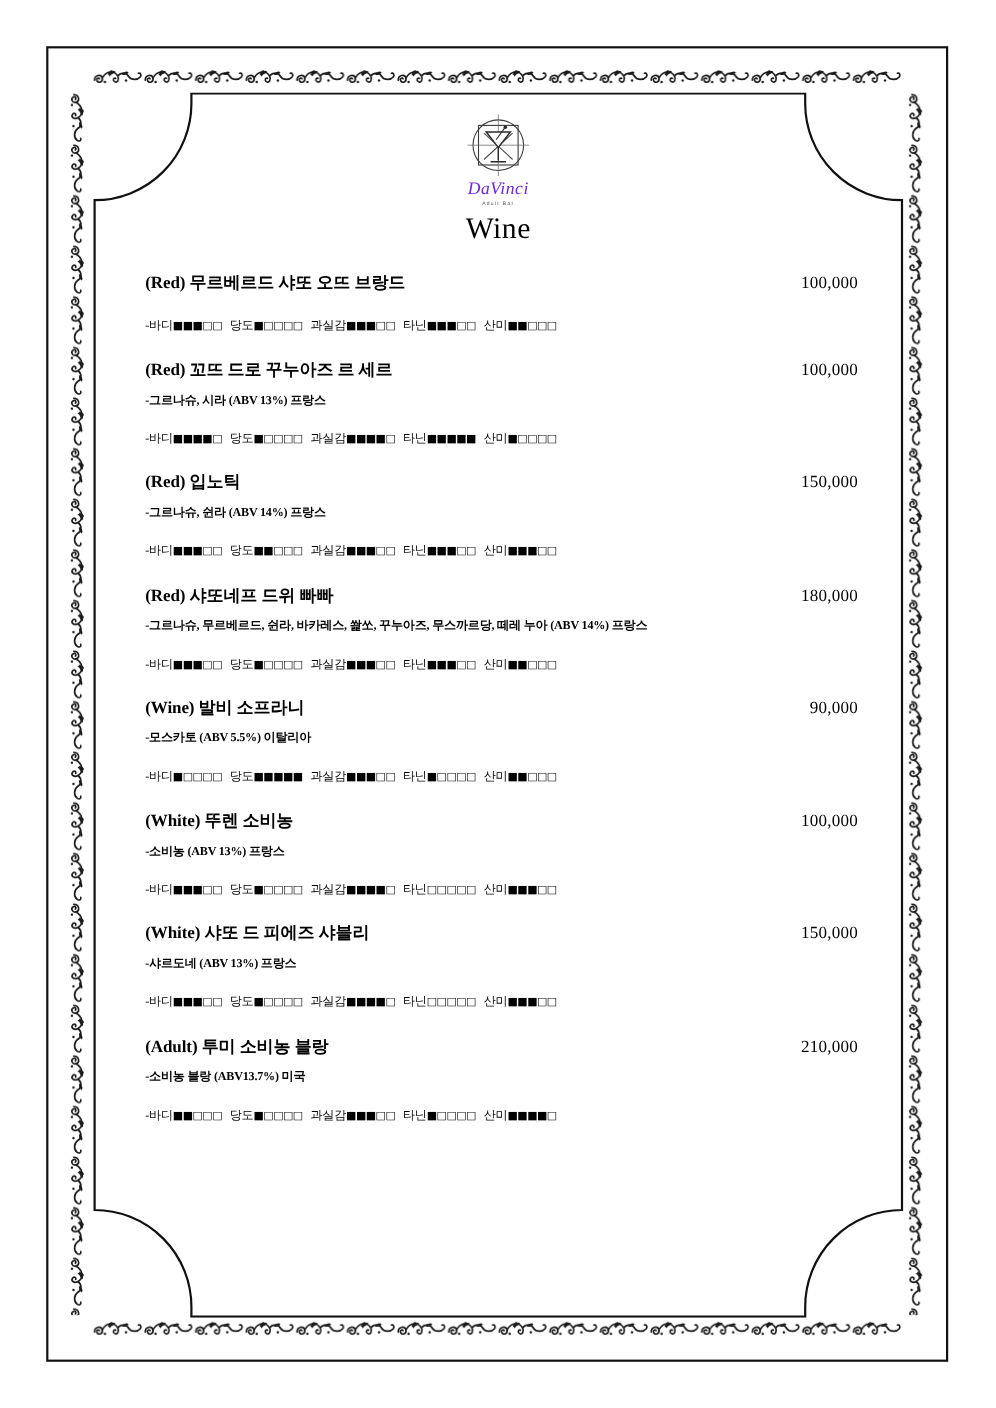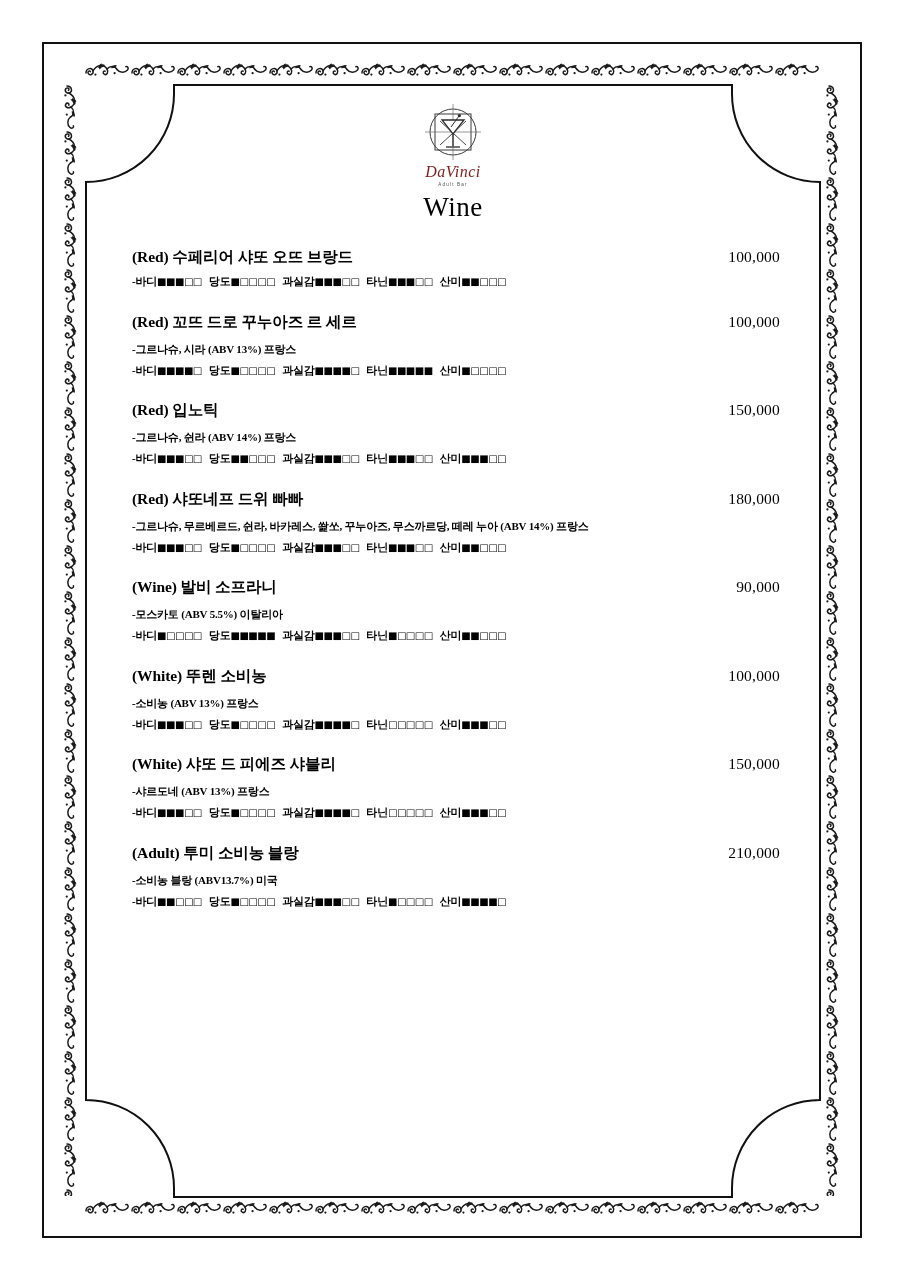--- a/index.html
+++ b/index.html
@@ -21,40 +21,40 @@
   .inner-frame{position:absolute;left:84px;top:84px;width:738px;height:1114px;}
   .inner-frame svg{display:block;}
 
   
   .content{position:absolute;left:84px;top:84px;width:738px;height:1114px;}
 
   .brand{position:absolute;left:0;right:0;top:17px;text-align:center;}
   .brand svg{display:block;margin:0 auto;}
   .brand-name{font-family:"Liberation Serif","DejaVu Serif",serif;
               font-style:italic;font-size:16px;letter-spacing:.5px;
-              margin-top:1px;line-height:1;color:#7f1d1d;}
+              margin-top:1px;line-height:1;color:#6d28d9;}
   .brand-sub{font-size:4.5px;letter-spacing:1.2px;margin-top:2px;
              color:#4a4a4a;font-family:"Liberation Sans",sans-serif;}
 
   .menu-title{position:absolute;left:0;right:0;top:108px;text-align:center;
               font-size:27px;font-weight:400;letter-spacing:.5px;}
 
   .list{position:absolute;left:48px;right:42px;top:163px;}
 
   .entry{margin-bottom:22.5px;}
   .entry:last-child{margin-bottom:0;}
 
   .row-main{display:flex;align-items:baseline;justify-content:space-between;}
   .name{font-size:15.5px;font-weight:700;letter-spacing:-.1px;white-space:nowrap;}
   .price{font-size:15.5px;font-weight:400;letter-spacing:.2px;white-space:nowrap;
          padding-left:14px;}
 
   .desc{font-size:11px;font-weight:700;margin-top:9px;letter-spacing:-.2px;}
 
-  .ratings{font-size:11px;font-weight:700;margin-top:6px;letter-spacing:-.2px;
+  .ratings{font-size:11px;font-weight:400;margin-top:20px;letter-spacing:-.2px;
            white-space:nowrap;}
   .rgroup{margin-right:7px;}
   .rgroup:last-child{margin-right:0;}
   .boxes{letter-spacing:-.5px;font-family:"DejaVu Sans",sans-serif;font-size:10px;}
 </style>
 </head>
 <body>
 
 <div class="outer-frame"></div>
 
@@ -140,21 +140,21 @@
     </svg>
     <div class="brand-name">DaVinci</div>
     <div class="brand-sub">Adult Bar</div>
   </div>
 
   <div class="menu-title">Wine</div>
 
   <div class="list" id="wine-list">
       <div class="entry">
         <div class="row-main">
-          <div class="name">(Red) 수페리어 샤또 오뜨 브랑드</div>
+          <div class="name">(Red) 무르베르드 샤또 오뜨 브랑드</div>
           <div class="price">100,000</div>
         </div>
         <div class="ratings"><span class="rgroup"><span>-바디</span><span class="boxes">■■■□□</span></span><span class="rgroup"><span>당도</span><span class="boxes">■□□□□</span></span><span class="rgroup"><span>과실감</span><span class="boxes">■■■□□</span></span><span class="rgroup"><span>타닌</span><span class="boxes">■■■□□</span></span><span class="rgroup"><span>산미</span><span class="boxes">■■□□□</span></span></div>
       </div>
       <div class="entry">
         <div class="row-main">
           <div class="name">(Red) 꼬뜨 드로 꾸누아즈 르 세르</div>
           <div class="price">100,000</div>
         </div>
         <div class="desc">-그르나슈, 시라 (ABV 13%) 프랑스</div>

